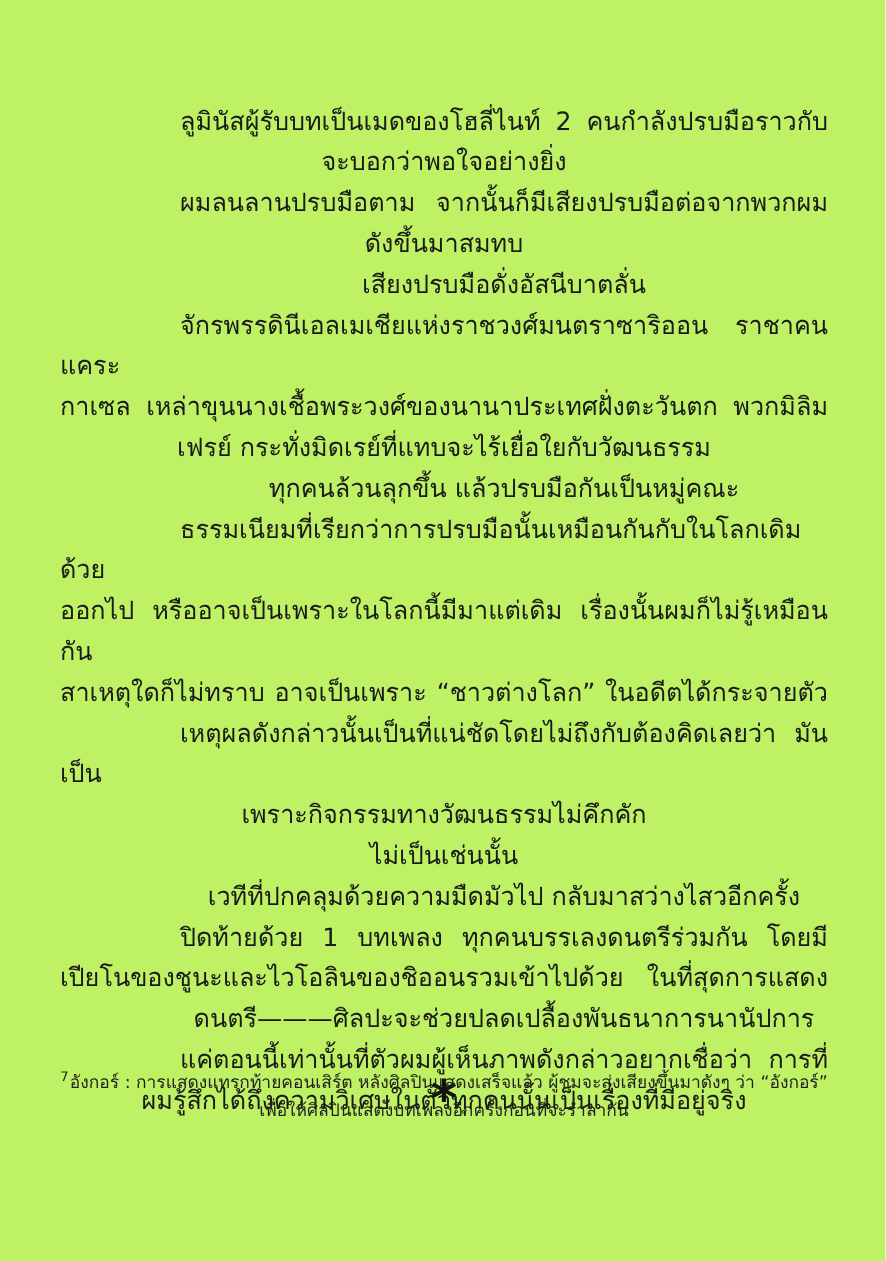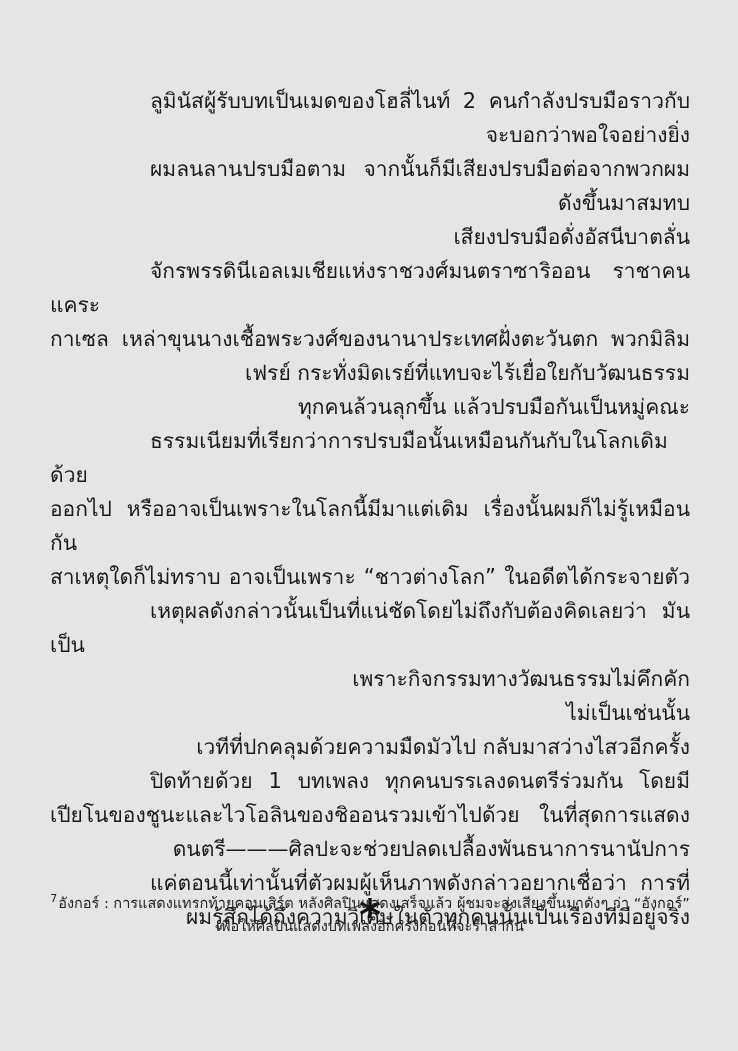--- a/index.html
+++ b/index.html
@@ -4,36 +4,36 @@
 <style>
   html, body {
     margin: 0;
     padding: 0;
     background: #ffffff;
   }
   .page {
     position: relative;
     width: 738px;
     height: 1051px;
-    background: #e5e5e5;
+    background: #bef264;
     overflow: hidden;
     font-family: "DejaVu Sans", sans-serif;
     color: #1a1a1a;
   }
   .body-text {
     position: absolute;
     left: 50px;
     right: 48px;
     top: 84px;
     font-size: 21px;
     line-height: 34px;
   }
   .line {
     display: block;
-    text-align: right;
+    text-align: center;
   }
   .line.fill {
     text-align: justify;
     text-align-last: justify;
   }
   .line.first {
     text-indent: 100px;
   }
   .separator {
     position: absolute;

